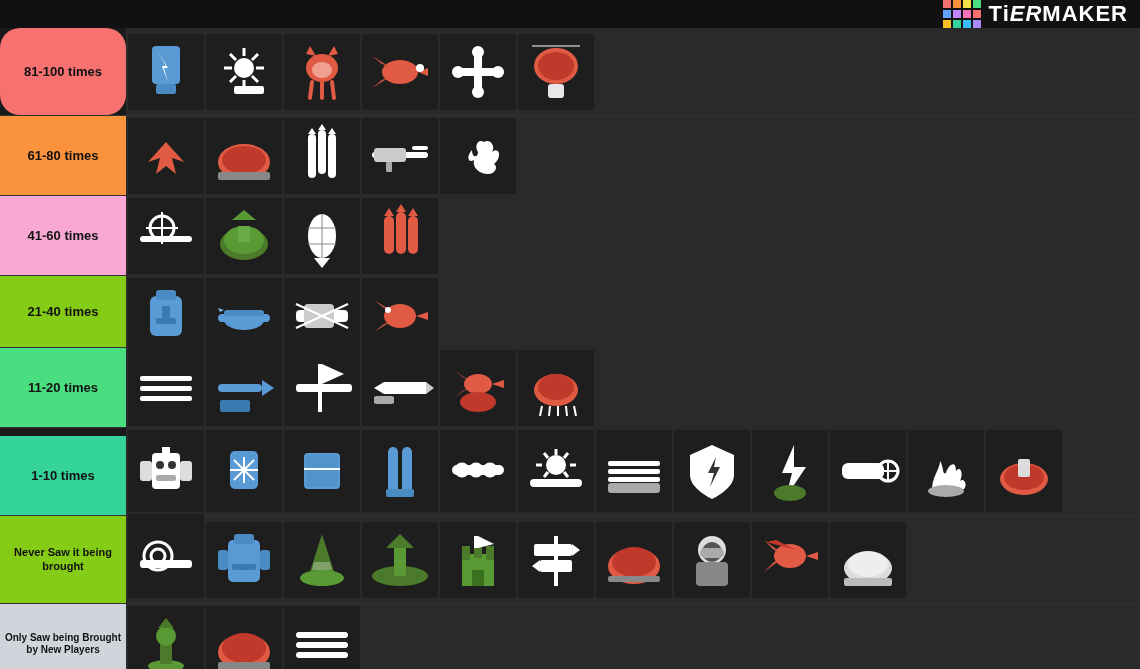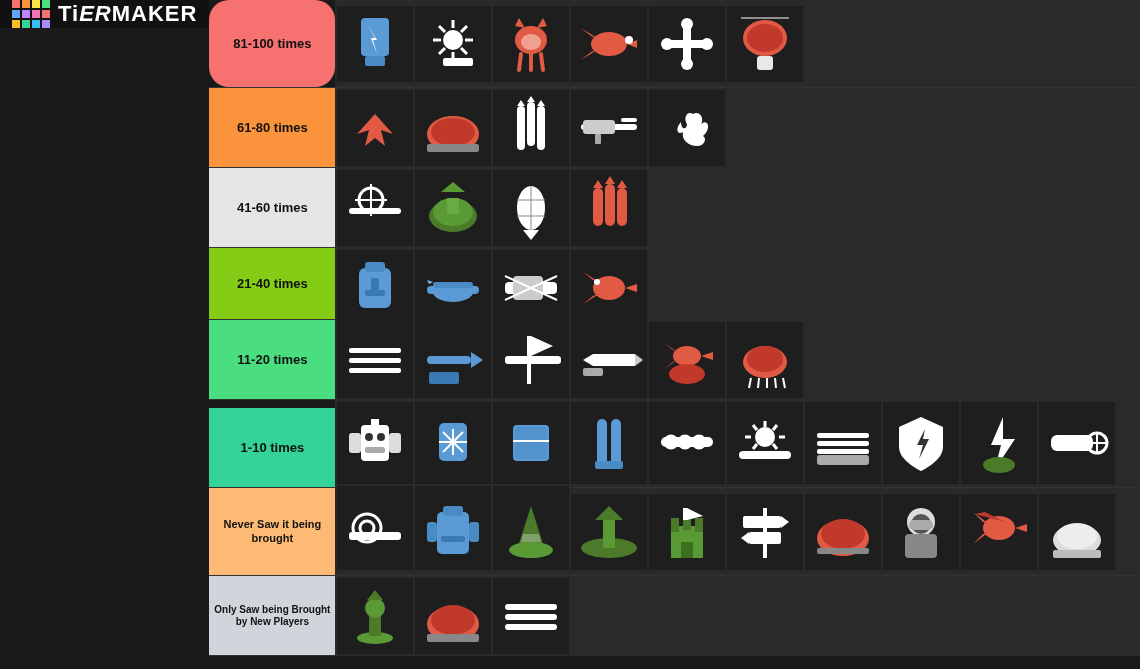--- a/index.html
+++ b/index.html
@@ -5,21 +5,21 @@
     * { margin: 0; padding: 0; box-sizing: border-box; }
     body {
       background: #1a1a1a;
       font-family: Arial, sans-serif;
       width: 1140px;
       height: 669px;
       overflow: hidden;
     }
     .tiermaker-container {
       display: flex;
-      flex-direction: row;
+      flex-direction: column;
       width: 1140px;
       height: 669px;
       position: relative;
     }
     .header-bar {
       display: flex;
       justify-content: flex-end;
       align-items: center;
       background: #111;
       padding: 4px 12px;
@@ -105,25 +105,25 @@
     .row-61-80  { flex: 0 0 80px; }
     .row-41-60  { flex: 0 0 80px; }
     .row-21-40  { flex: 0 0 72px; }
     .row-11-20  { flex: 0 0 80px; }
     .row-1-10   { flex: 0 0 88px; }
     .row-never  { flex: 0 0 88px; }
     .row-newp   { flex: 0 0 80px; }
 
     .tier-label.red    { background: #f87171; border-radius: 20px; }
     .tier-label.orange { background: #fb923c; }
-    .tier-label.yellow { background: #e5e5e5; }
+    .tier-label.yellow { background: #f9a8d4; }
     .tier-label.lime   { background: #84cc16; }
     .tier-label.green  { background: #4ade80; }
     .tier-label.teal   { background: #34d399; margin-top: 8px; }
-    .tier-label.cyan   { background: #fdba74; }
+    .tier-label.cyan   { background: #84cc16; }
     .tier-label.gray   { background: #d1d5db; }
   </style>
 </head>
 <body>
 
 <div class="tiermaker-container">
 
   <div class="header-bar">
     <div class="tiermaker-logo">
       <div class="logo-grid">

